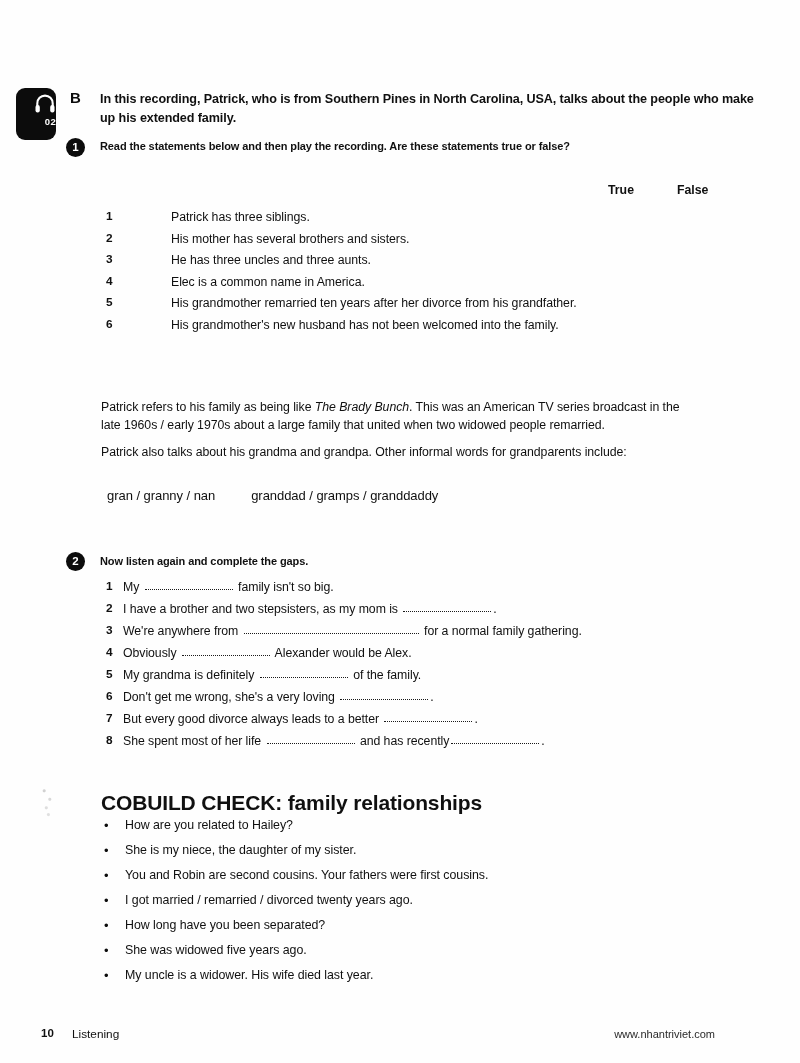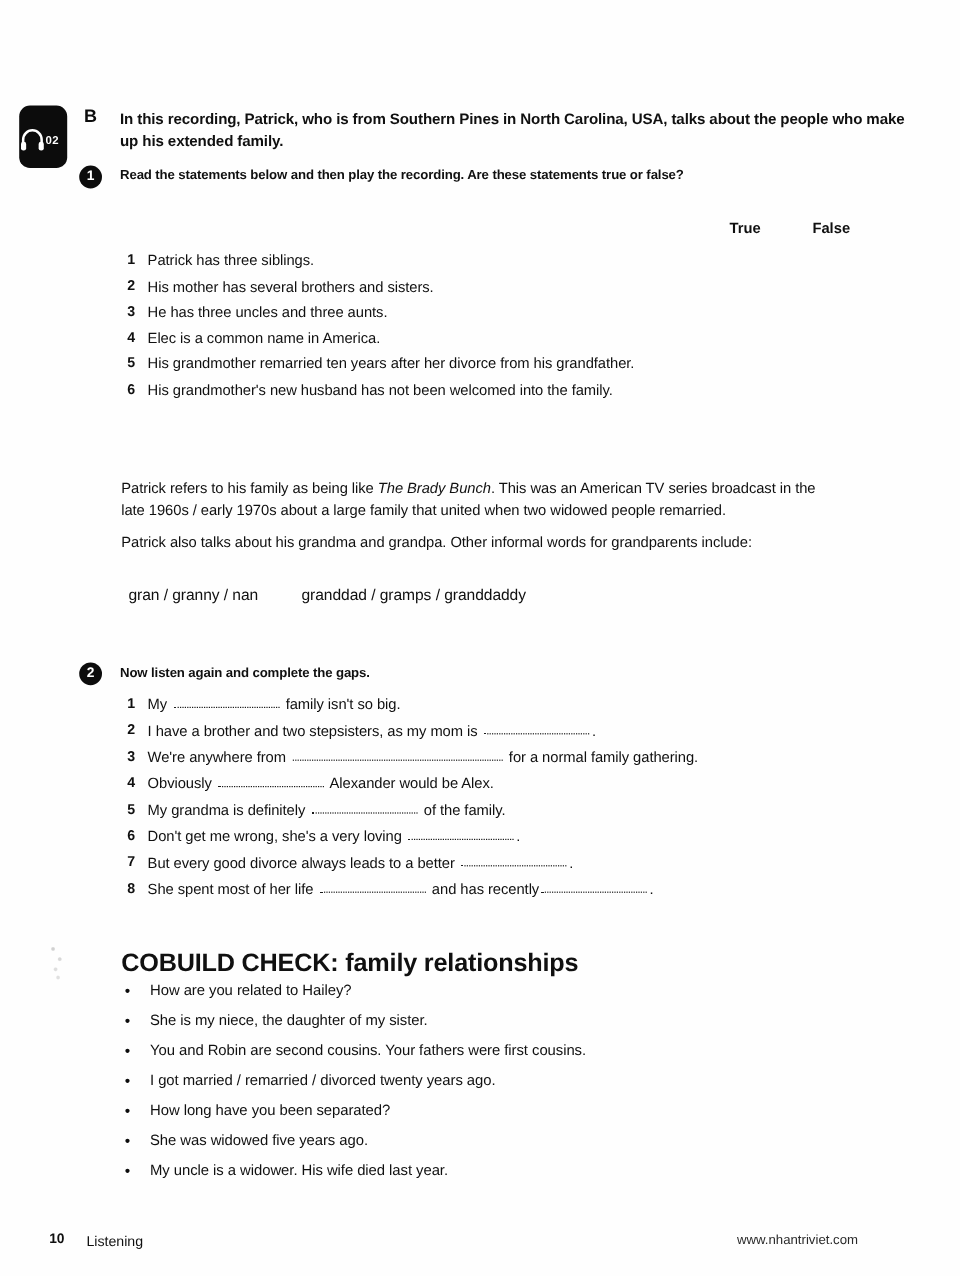--- a/index.html
+++ b/index.html
@@ -26,22 +26,22 @@
   
   .audio-badge {
     position: absolute;
     left: 16px;
     top: 88px;
     width: 40px;
     height: 52px;
     background: #0c0c0c;
     border-radius: 9px;
     display: flex;
-    flex-direction: row;
-    align-items: center;
+    flex-direction: column;
+    align-items: flex-end;
     justify-content: flex-start;
     padding-top: 5px;
   }
   .audio-badge svg { display: block; }
   .audio-badge .track-num {
     color: #ffffff;
     font-size: 9.5px;
     font-weight: bold;
     line-height: 1;
     margin-top: 3px;
@@ -123,20 +123,21 @@
     width: 17px;
     flex: 0 0 17px;
     font-size: 11.8px;
     font-weight: bold;
     line-height: 1.47;
   }
   #statements .txt {
     font-size: 12.3px;
     line-height: 1.47;
     letter-spacing: -.05px;
+    margin-left: 48px;
   }
 
   
   #notes {
     position: absolute;
     left: 101px;
     top: 398px;
     width: 600px;
   }
   #notes p {

